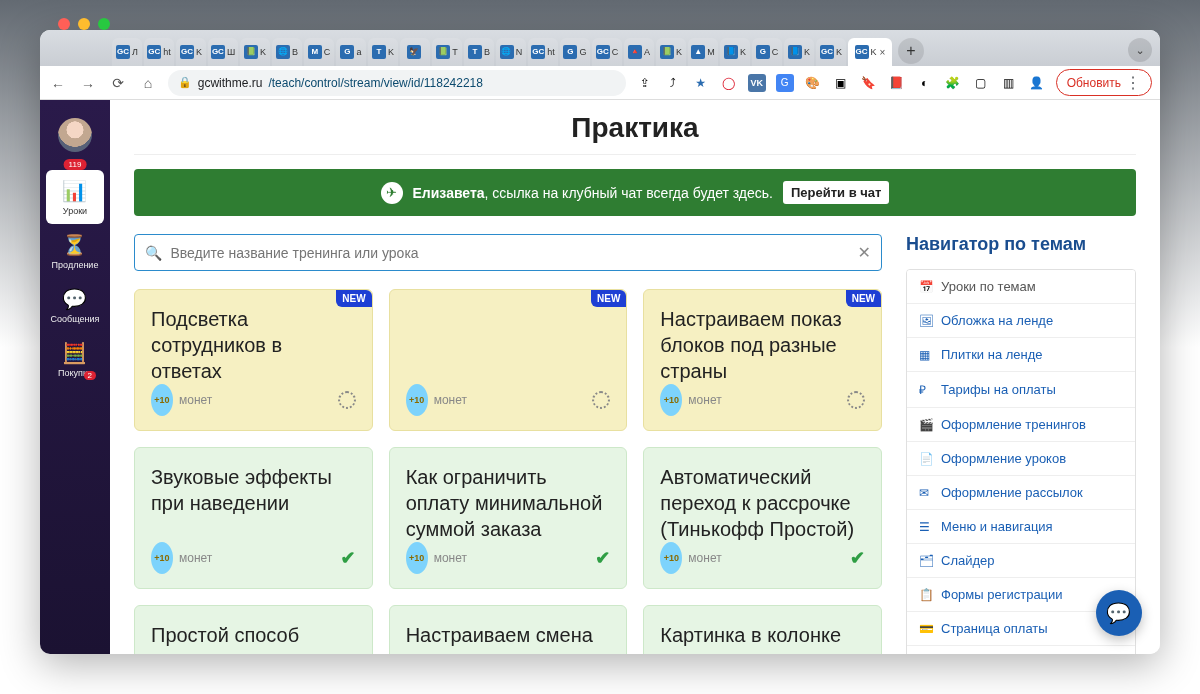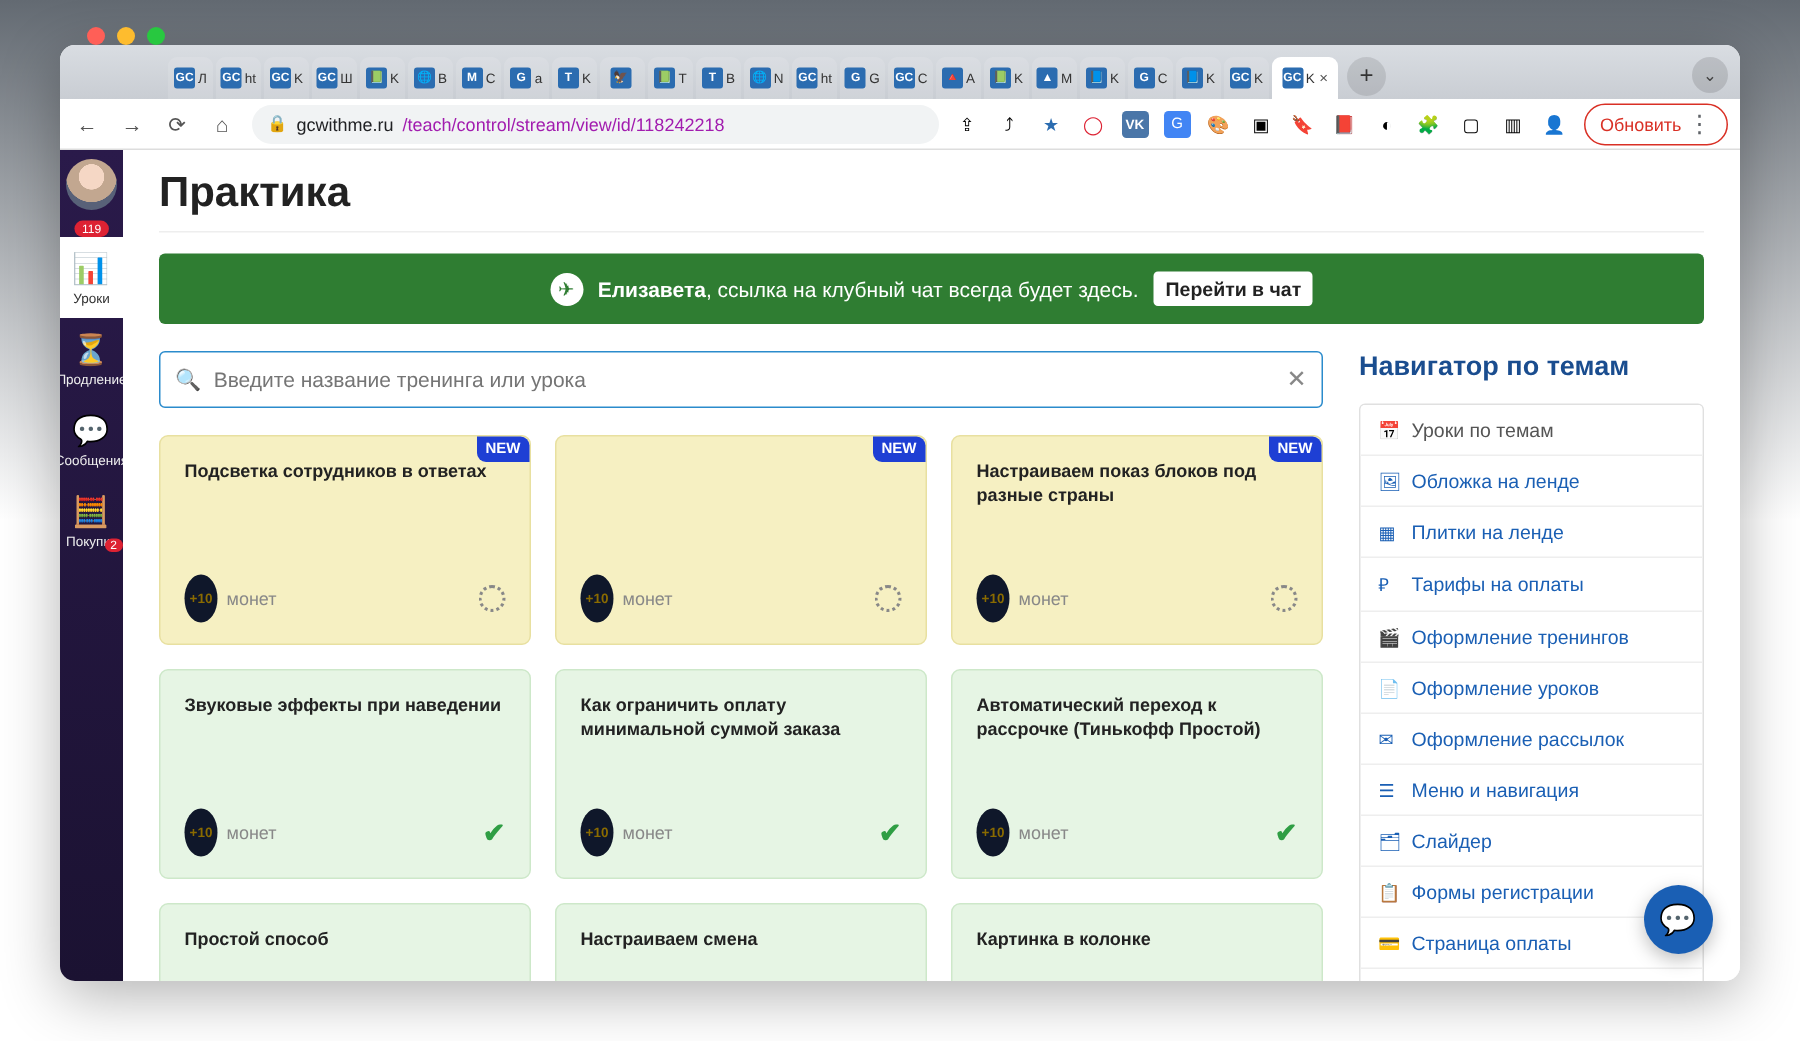--- a/index.html
+++ b/index.html
@@ -24,66 +24,66 @@
 .tab .close-x { margin-left: 3px; font-size: 10px; color: #555; }
 .newtab { width: 26px; height: 26px; background: rgba(0,0,0,0.1); border-radius: 50%; color: #333; font-size: 16px; display: flex; align-items: center; justify-content: center; margin-left: 6px; margin-bottom: 2px; }
 .dropdown-arrow { position: absolute; right: 8px; top: 8px; width: 24px; height: 24px; background: rgba(0,0,0,0.12); border-radius: 50%; display: flex; align-items: center; justify-content: center; font-size: 11px; color: #444; }
 
 
 .toolbar { height: 34px; background: #fff; border-bottom: 1px solid #ddd; display: flex; align-items: center; padding: 0 8px; gap: 10px; }
 .nav-btn { width: 20px; height: 20px; display: flex; align-items: center; justify-content: center; color: #555; font-size: 14px; cursor: pointer; }
 .urlbar { flex: 1; height: 26px; background: #f1f3f4; border-radius: 14px; display: flex; align-items: center; padding: 0 10px; font-size: 12px; color: #555; gap: 6px; max-width: 560px; }
 .urlbar .lock { font-size: 11px; color: #555; }
 .urlbar .domain { color: #202124; }
-.urlbar .path { color: #a21caf; }
+.urlbar .path { color: #0c4a6e; }
 .ext-icons { display: flex; gap: 10px; align-items: center; margin-left: auto; }
 .ext-icon { width: 18px; height: 18px; border-radius: 3px; display: flex; align-items: center; justify-content: center; font-size: 12px; position: relative; }
 .update-btn { border: 1px solid #d93025; color: #d93025; border-radius: 14px; padding: 3px 10px; font-size: 12px; display: flex; align-items: center; gap: 4px; justify-content: flex-end; }
 .kebab { color: #5f6368; font-size: 16px; }
 
 
 .app { flex: 1; display: flex; overflow: hidden; }
 
 
-.vsidebar { width: 42px; background: linear-gradient(180deg,#2a1a4a,#1b1232); display: flex; flex-direction: column; align-items: center; color: #fff; padding-top: 0; gap: 4px; }
+.vsidebar { width: 70px; background: linear-gradient(180deg,#2a1a4a,#1b1232); display: flex; flex-direction: column; align-items: center; color: #fff; padding-top: 12px; gap: 4px; }
 .vitem { width: 58px; display: flex; flex-direction: column; align-items: center; padding: 6px 0 8px; font-size: 9px; color: #efefef; text-align: center; position: relative; cursor: pointer; border-radius: 6px; }
 .vitem.active { background: rgba(255,255,255,0.15); }
 .vitem .vicon { width: 34px; height: 30px; display: flex; align-items: center; justify-content: center; font-size: 20px; }
 .avatar-circle { width: 34px; height: 34px; border-radius: 50%; background: radial-gradient(circle at 50% 35%, #f5d7c5 0 30%, #c2a790 31% 60%, #586178 61% 100%); }
 .badge { position: absolute; background: #d23; color: #fff; border-radius: 8px; font-size: 8px; padding: 1px 5px; left: 50%; transform: translateX(-50%); }
 .badge.avatar-badge { bottom: -4px; }
 .badge.small { bottom: 6px; right: 8px; left: auto; transform: none; padding: 0 4px; }
 
 
 .maincol { flex: 1; background: #fff; overflow-y: auto; padding: 12px 24px 0 24px; position: relative; }
-.page-title { font-size: 28px; font-weight: 700; color: #222; margin-bottom: 10px; }
+.page-title { font-size: 28px; font-weight: 700; color: #222; margin-bottom: 10px; text-align: center; }
 .divider { border: 0; border-top: 1px solid #eee; margin-bottom: 14px; }
 
 .banner { background: #2f7d32; color: #fff; border-radius: 4px; padding: 12px 16px; display: flex; align-items: center; justify-content: center; gap: 10px; margin-bottom: 18px; font-size: 14px; }
 .banner .tg-icon { width: 22px; height: 22px; background: #fff; border-radius: 50%; display: inline-flex; align-items: center; justify-content: center; color: #2f7d32; font-size: 13px; }
 .banner .bname { font-weight: 700; }
 .banner .chat-btn { background: #fff; color: #222; padding: 4px 8px; border-radius: 3px; font-weight: 600; font-size: 13px; }
 
 .content-row { display: flex; gap: 24px; }
 .content-main { flex: 1; }
 
 .searchbox { border: 1px solid #2b8bcc; border-radius: 4px; display: flex; align-items: center; padding: 8px 10px; margin-bottom: 18px; gap: 8px; }
 .searchbox .sicon { color: #2b8bcc; font-size: 14px; }
 .searchbox input { flex: 1; border: 0; outline: 0; font-size: 14px; color: #555; background: transparent; }
 .searchbox .xicon { color: #888; font-size: 16px; cursor: pointer; }
 
 .cards { display: grid; grid-template-columns: repeat(3, 1fr); gap: 16px; }
 .card { border-radius: 6px; padding: 16px 16px 14px; min-height: 140px; display: flex; flex-direction: column; position: relative; }
 .card.yellow { background: #f6f0c2; border: 1px solid #e8e0a0; }
 .card.green { background: #e6f5e4; border: 1px solid #cde8c9; }
-.card-title { font-size: 12px; font-weight: 700; color: #222; line-height: 1.3; }
+.card-title { font-size: 20px; font-weight: 400; color: #222; line-height: 1.3; }
 .new-badge { position: absolute; top: 0; right: 0; background: #1e3fd4; color: #fff; font-size: 10px; font-weight: 600; padding: 3px 6px; border-radius: 0 6px 0 6px; }
 .card-foot { margin-top: auto; display: flex; align-items: center; justify-content: space-between; }
 .coin { display: flex; align-items: center; gap: 6px; font-size: 12px; color: #888; }
-.coin-icon { width: 22px; height: 32px; border-radius: 50%; background: #0f172a; color: #8a6b00; font-size: 9px; font-weight: 700; display: flex; align-items: center; justify-content: center; }
+.coin-icon { width: 22px; height: 32px; border-radius: 50%; background: #7dd3fc; color: #8a6b00; font-size: 9px; font-weight: 700; display: flex; align-items: center; justify-content: center; }
 .spinner { width: 18px; height: 18px; border: 2px dotted #888; border-radius: 50%; }
 .check { color: #2f9e44; font-size: 18px; font-weight: 700; }
 
 
 .navpanel { width: 230px; flex-shrink: 0; }
 .navpanel-title { font-size: 18px; font-weight: 700; color: #1a4d8f; margin-bottom: 14px; }
 .navlist { border: 1px solid #e0e0e0; border-radius: 4px; overflow: hidden; }
 .navitem { display: flex; align-items: center; gap: 8px; padding: 9px 12px; font-size: 13px; color: #1a5fb4; border-bottom: 1px solid #eee; cursor: pointer; }
 .navitem:last-child { border-bottom: 0; }
 .navitem .nicon { width: 14px; font-size: 12px; color: #1a5fb4; }

